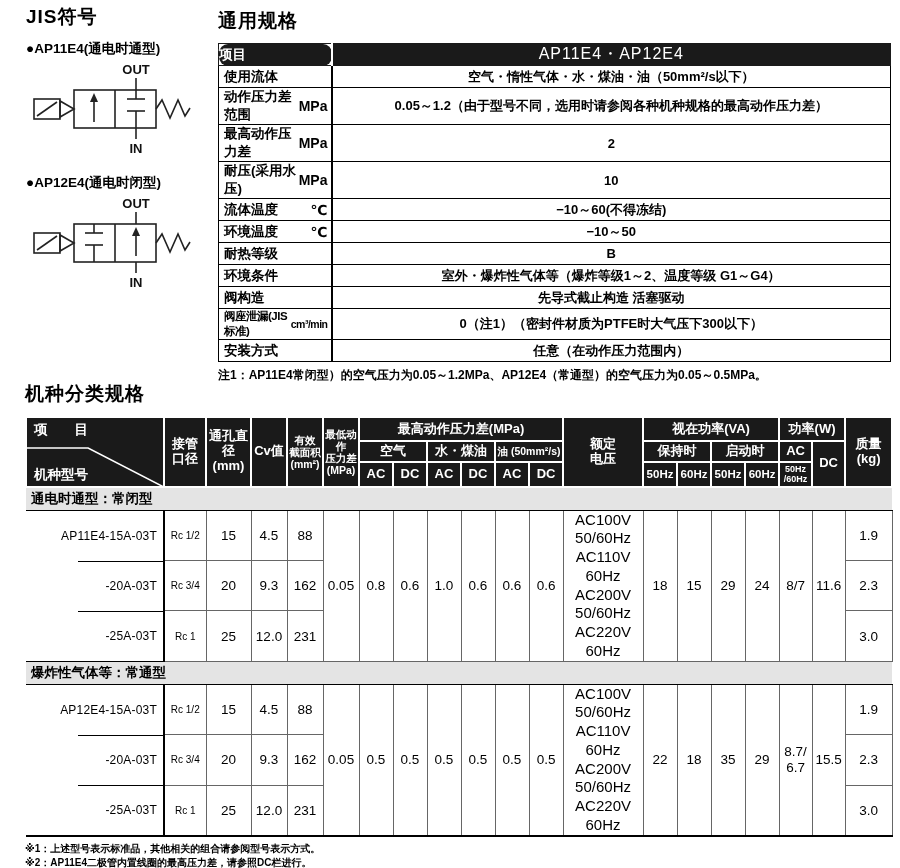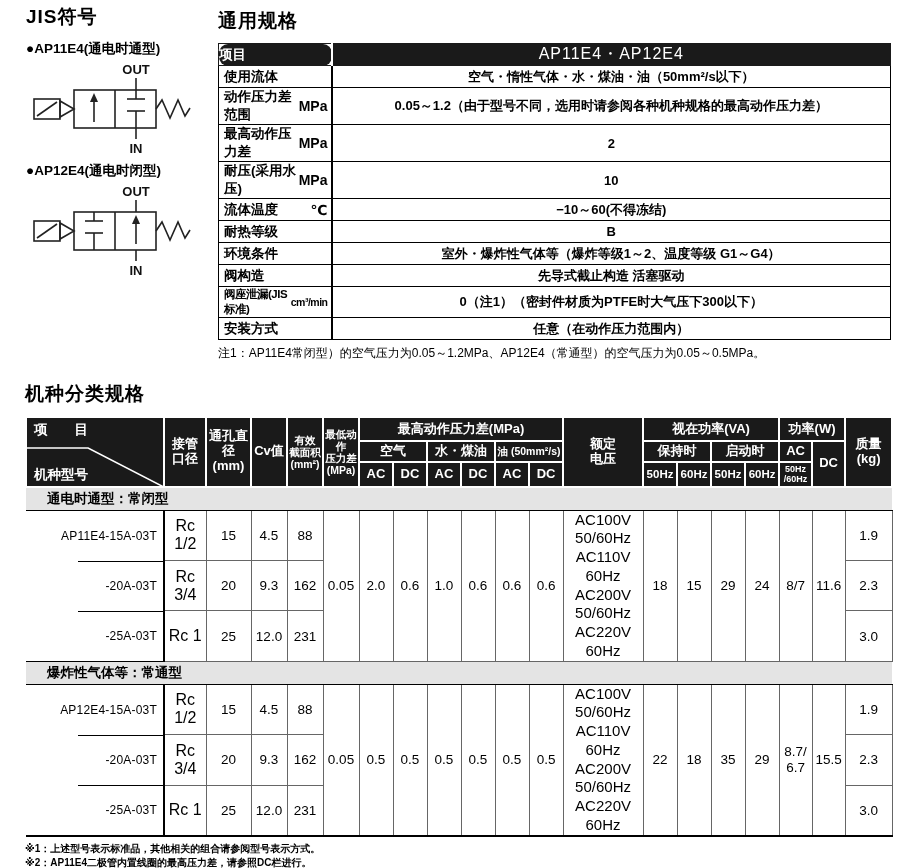--- a/index.html
+++ b/index.html
@@ -21,35 +21,35 @@
   .gtable .c1{width:113px;border-right:2px solid #000;}
   .gtable thead th{background:#1a1a1a;color:#fff;border-color:#1a1a1a;}
   .gtable thead .c1{border-right:2px solid #fff;border-radius:9px;}
   .gth-item{text-align:left;font-size:13.5px;font-weight:bold;padding-left:5px;}
   .gth-val{text-align:center;font-size:16px;font-weight:normal;letter-spacing:1px;}
   .glab{display:flex;justify-content:space-between;align-items:center;padding:0 3px 0 5px;font-size:13.5px;font-weight:bold;}
   .glab .unit{font-size:14px;}
   .glab.small{font-size:11.5px;letter-spacing:-0.5px;}
   .glab.small .unit{font-size:10.5px;}
   .gtable .val{text-align:center;font-size:13px;font-weight:bold;}
-  .gnote{font-size:12px;font-weight:normal;margin-top:5px;}
+  .gnote{font-size:12px;font-weight:bold;margin-top:5px;}
 
   
   #models{position:absolute;left:25px;top:381px;width:866px;}
   .mtable{width:866px;table-layout:fixed;border-bottom:2px solid #000;}
   .mtable th{background:#1a1a1a;color:#fff;border:2px solid #fff;font-size:13px;font-weight:bold;padding:1px 0;vertical-align:middle;text-align:center;line-height:1.15;}
   .mtable th.pre{white-space:pre-line;}
   .mtable th.sm{font-size:10.5px;font-weight:bold;}
   .mtable th.hz{font-size:11.5px;}
   .mtable th.tiny{font-size:9px;line-height:1.15;white-space:pre-line;}
   .mtable td{border:1px solid #666;text-align:center;vertical-align:middle;font-size:13.5px;padding:0;}
-  .mtable td.band{background:#e4e4e4;border:1px solid #000;border-left:0;border-right:0;text-align:left;font-size:13.5px;font-weight:bold;padding:2px 21px;height:17px;}
+  .mtable td.band{background:#e4e4e4;border:1px solid #000;border-left:0;border-right:0;text-align:left;font-size:13.5px;font-weight:bold;padding:2px 5px;height:17px;}
   .mtable td.model{border:0;border-right:2px solid #000;text-align:right;padding-right:6px;font-size:12px;letter-spacing:0.2px;margin-top:28px;}
   .mtable td.model.cont{background:linear-gradient(#000,#000) right top / calc(100% - 52px) 1px no-repeat;}
-  .mtable td.rc{font-size:16px;}
+  .mtable td.rc{font-size:10px;}
   .mtable td.voltage{font-size:15px;line-height:1.25;white-space:pre-line;}
   .mtable td.pwr{white-space:pre-line;line-height:1.2;}
   .mtable tbody tr.data{height:45px;}
   .mtable thead tr.h1{height:24px;}
   .mtable thead tr.h2{height:21px;}
   .mtable thead tr.h3{height:23px;}
   th.diag{position:relative;}
   th.diag .t1{position:absolute;top:4px;left:7px;font-size:13.5px;}
   th.diag .t2{position:absolute;bottom:3px;left:7px;font-size:13.5px;}
   th.diag svg{position:absolute;left:0;top:0;width:100%;height:100%;}
@@ -81,21 +81,21 @@
       <line x1="110" y1="66" x2="110" y2="77"></line>
 
       <rect x="8" y="37" width="26" height="20"></rect>
       <line x1="11" y1="54" x2="31" y2="40"></line>
       <polygon points="34,39 34,55 48,47"></polygon>
 
       <polyline points="130,47 136,38 144,56 152,38 159,54 164,46"></polyline>
       <text x="110" y="91" text-anchor="middle" stroke="none" fill="#111" font-size="13" font-weight="bold">IN</text>
     </svg>
 
-    <div class="jis-label" style="margin-top:2px">●AP12E4(通电时闭型)</div>
+    <div class="jis-label" style="margin-top:14px">●AP12E4(通电时闭型)</div>
     <svg class="valve-svg" width="172" height="98" viewBox="0 0 172 98" stroke="#222" stroke-width="1.6" fill="none">
       <text x="110" y="12" text-anchor="middle" stroke="none" fill="#111" font-size="13" font-weight="bold">OUT</text>
       <line x1="110" y1="16" x2="110" y2="28"></line>
       <rect x="48" y="28" width="82" height="38"></rect>
       <line x1="89" y1="28" x2="89" y2="66"></line>
 
       <line x1="68" y1="28" x2="68" y2="37"></line>
       <line x1="59" y1="37" x2="77" y2="37"></line>
       <line x1="59" y1="49" x2="77" y2="49"></line>
       <line x1="68" y1="49" x2="68" y2="66"></line>
@@ -164,20 +164,29 @@
             <td class="val">10</td>
           </tr>
         <tr>
             <td class="c1">
               <div class="glab">
                 <span>流体温度</span>
                 <span class="unit">℃</span>
               </div>
             </td>
             <td class="val">−10～60(不得冻结)</td>
+          </tr>
+        <tr>
+            <td class="c1">
+              <div class="glab">
+                <span>环境温度</span>
+                <span class="unit">℃</span>
+              </div>
+            </td>
+            <td class="val">−10～50</td>
           </tr>
         <tr>
             <td class="c1">
               <div class="glab">
                 <span>耐热等级</span>
                 <span class="unit"></span>
               </div>
             </td>
             <td class="val">B</td>
           </tr>
@@ -304,21 +313,21 @@
         <tr>
             <td class="band" colspan="20">通电时通型：常闭型</td>
           </tr>
         <tr class="data">
           <td class="model">AP11E4-15A-03T</td>
           <td class="rc">Rc 1/2</td>
           <td>15</td>
           <td>4.5</td>
           <td>88</td>
           <td rowspan="3">0.05</td>
-          <td rowspan="3">2.0</td>
+          <td rowspan="3">0.8</td>
           <td rowspan="3">0.6</td>
           <td rowspan="3">1.0</td>
           <td rowspan="3">0.6</td>
           <td rowspan="3">0.6</td>
           <td rowspan="3">0.6</td>
           <td rowspan="3" class="voltage">AC100V
 50/60Hz
 AC110V
 60Hz
 AC200V

